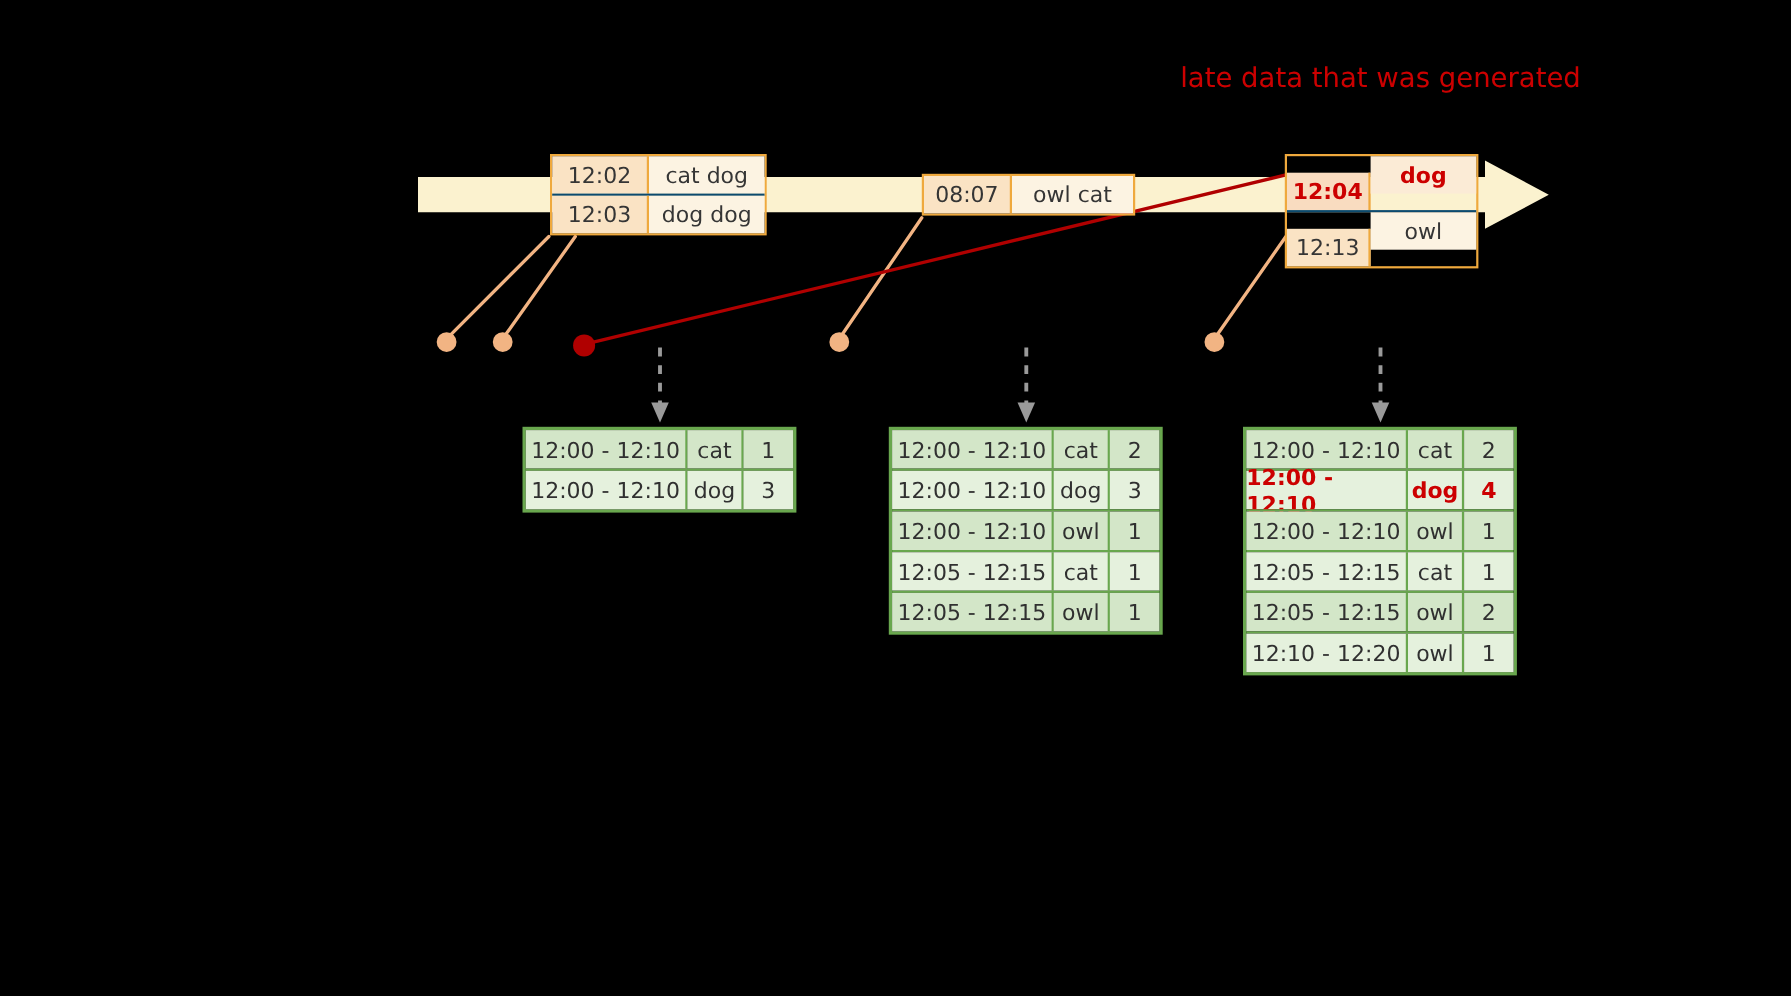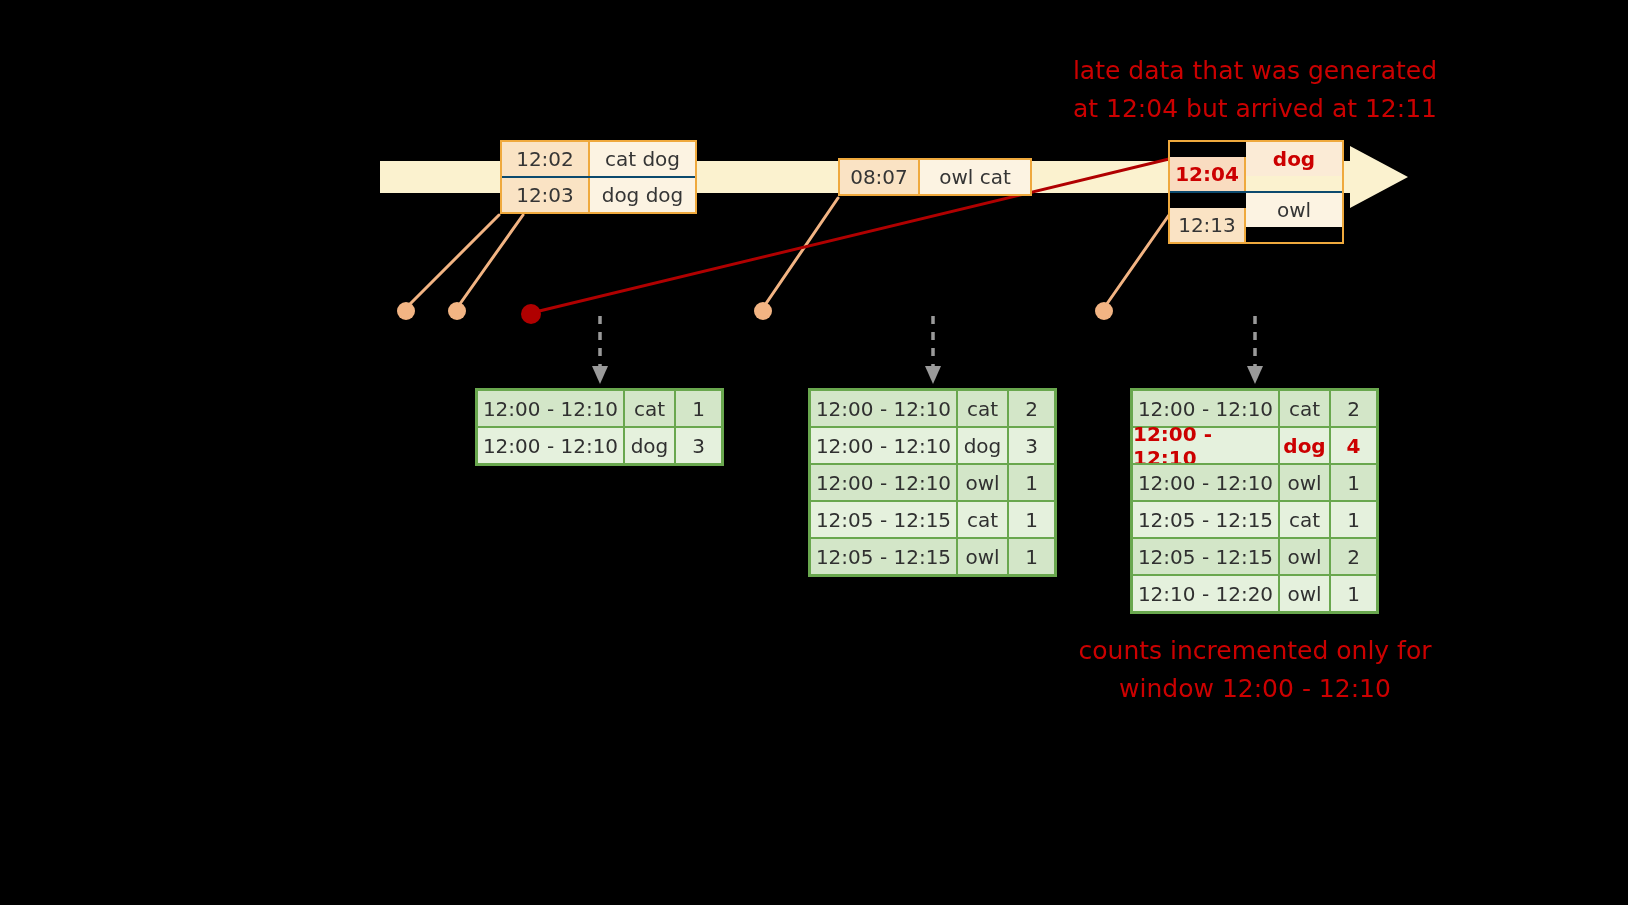--- a/index.html
+++ b/index.html
@@ -86,21 +86,20 @@
       <polygon class="trigger-head" points="925,366 941,366 933,384"></polygon>
     </g>
     <g>
       <line class="trigger-line" x1="1255" y1="316" x2="1255" y2="367"></line>
       <polygon class="trigger-head" points="1247,366 1263,366 1255,384"></polygon>
     </g>
   </svg>
 
   <div class="annotation" style="left:1035px; top:52px;">
     <div>late data that was generated</div>
-    <div>at 12:04 but arrived at 12:11</div>
   </div>
 
   <div class="event-table t1" style="left:500px; top:140px;">
     <div class="ev-row">
       <div class="ev-cell ev-time">12:02</div>
       <div class="ev-cell ev-data">cat dog</div>
     </div>
     <div class="ev-row">
       <div class="ev-cell ev-time">12:03</div>
       <div class="ev-cell ev-data">dog dog</div>
@@ -192,18 +191,14 @@
       <div class="rt-cell rt-word">owl</div>
       <div class="rt-cell rt-count">2</div>
     </div>
     <div class="rt-row even">
       <div class="rt-cell rt-window">12:10 - 12:20</div>
       <div class="rt-cell rt-word">owl</div>
       <div class="rt-cell rt-count">1</div>
     </div>
   </div>
 
-  <div class="annotation" style="left:1035px; top:632px;">
-    <div>counts incremented only for</div>
-    <div>window 12:00 - 12:10</div>
-  </div>
 
 </div>
 
 </body></html>

